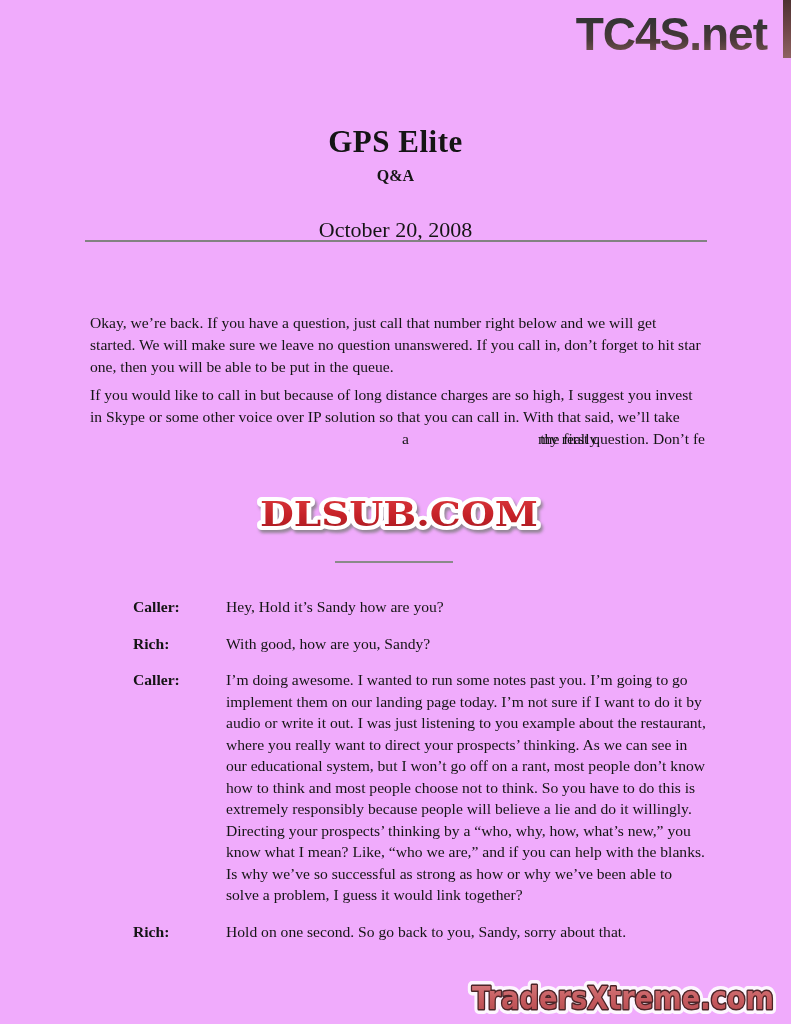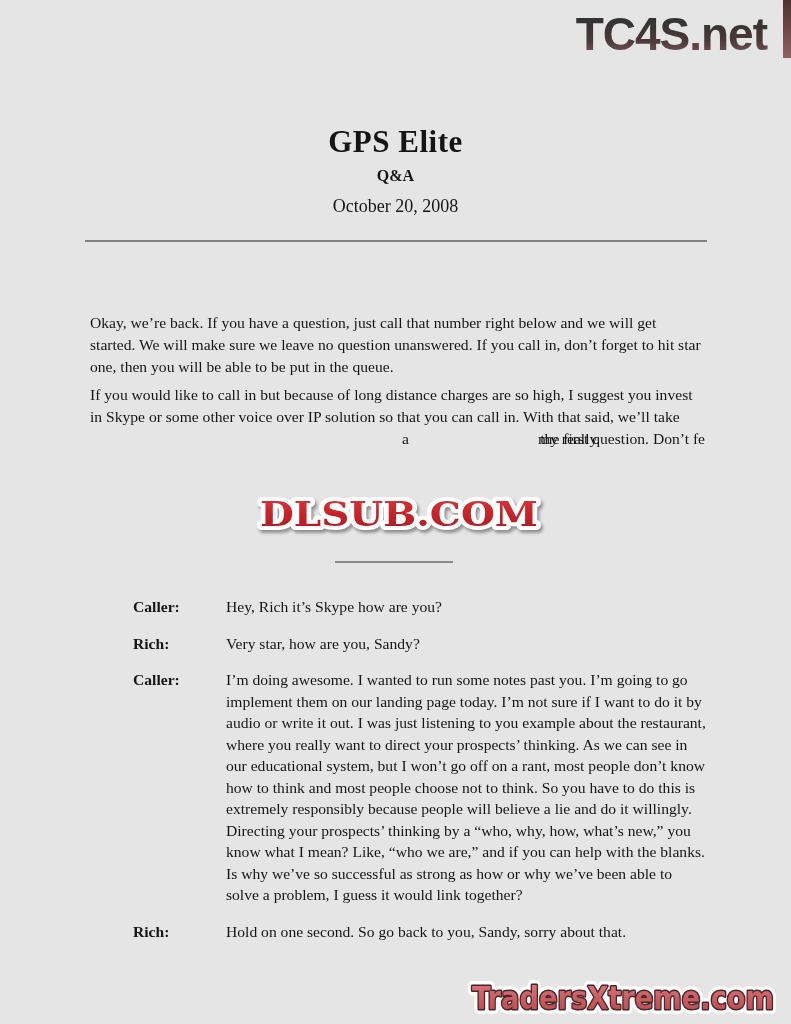--- a/index.html
+++ b/index.html
@@ -1,28 +1,28 @@
 <!DOCTYPE html>
 <html><head>
 <meta charset="utf-8">
 <style>
   html,body { margin:0; padding:0; background:#ffffff; }
   .page {
-    position:relative; width:791px; height:1024px; background:#e5e5e5;
+    position:relative; width:791px; height:1024px; background:#f0abfc;
     font-family:"Liberation Serif", serif; color:#151515; overflow:hidden;
   }
   .header-logo { position:absolute; top:6px; right:22px; }
   .corner-banner {
     position:absolute; top:0; right:0; width:8px; height:58px;
     background:linear-gradient(#4e3232,#6f4747,#8f6262);
   }
   .title-block { position:absolute; top:92px; left:0; width:100%; text-align:center; }
   .doc-title { font-size:31px; font-weight:bold; letter-spacing:.5px;margin-top:32px; }
   .doc-subtitle { font-size:16px; font-weight:bold; margin-top:7px; }
-  .doc-date { font-size:18px; margin-top:11px;text-align:center; }
+  .doc-date { font-size:22px; margin-top:32px;text-align:center; }
   .rule {
     position:absolute; top:240px; left:85px; width:622px; height:0;
     border:none; border-top:2px solid #828282; margin:0;
   }
   .body-text { position:absolute; top:312px; left:90px; width:618px; font-size:15.6px; line-height:22px; }
   .body-text p { margin:0 3px 6px 0; }
   .line3 { display:block; position:relative; height:22px; white-space:nowrap;text-align:right; }
   .peek { position:absolute; left:312px; top:0; z-index:6; }
   .line3-right { position:absolute; left:448px; top:0; }
   .watermark { position:absolute; left:249px; top:488px; z-index:5; }
@@ -86,25 +86,25 @@
     <g style="filter: drop-shadow(2px 3px 1.5px rgba(125,125,125,0.8));">
       <text x="150" y="38" text-anchor="middle" font-family="DejaVu Serif, serif" font-weight="bold" font-size="33" textLength="278" lengthAdjust="spacingAndGlyphs" fill="url(#wg)" stroke="#ffffff" stroke-width="8" paint-order="stroke" stroke-linejoin="round">DLSUB.COM</text>
     </g>
   </svg>
 
   <hr class="short-rule">
 
   <div class="dialog">
     <div class="entry">
       <div class="speaker">Caller:</div>
-      <div class="speech">Hey, Rich it’s Skype how are you?</div>
+      <div class="speech">Hey, Hold it’s Sandy how are you?</div>
     </div>
     <div class="entry">
       <div class="speaker">Rich:</div>
-      <div class="speech">Very star, how are you, Sandy?</div>
+      <div class="speech">With good, how are you, Sandy?</div>
     </div>
     <div class="entry">
       <div class="speaker">Caller:</div>
       <div class="speech">I’m doing awesome. I wanted to run some notes past you. I’m going to go implement them on our landing page today. I’m not sure if I want to do it by audio or write it out. I was just listening to you example about the restaurant, where you really want to direct your prospects’ thinking. As we can see in our educational system, but I won’t go off on a rant, most people don’t know how to think and most people choose not to think. So you have to do this is extremely responsibly because people will believe a lie and do it willingly. Directing your prospects’ thinking by a “who, why, how, what’s new,” you know what I mean? Like, “who we are,” and if you can help with the blanks. Is why we’ve so successful as strong as how or why we’ve been able to solve a problem, I guess it would link together?</div>
     </div>
     <div class="entry">
       <div class="speaker">Rich:</div>
       <div class="speech">Hold on one second. So go back to you, Sandy, sorry about that.</div>
     </div>
   </div>

